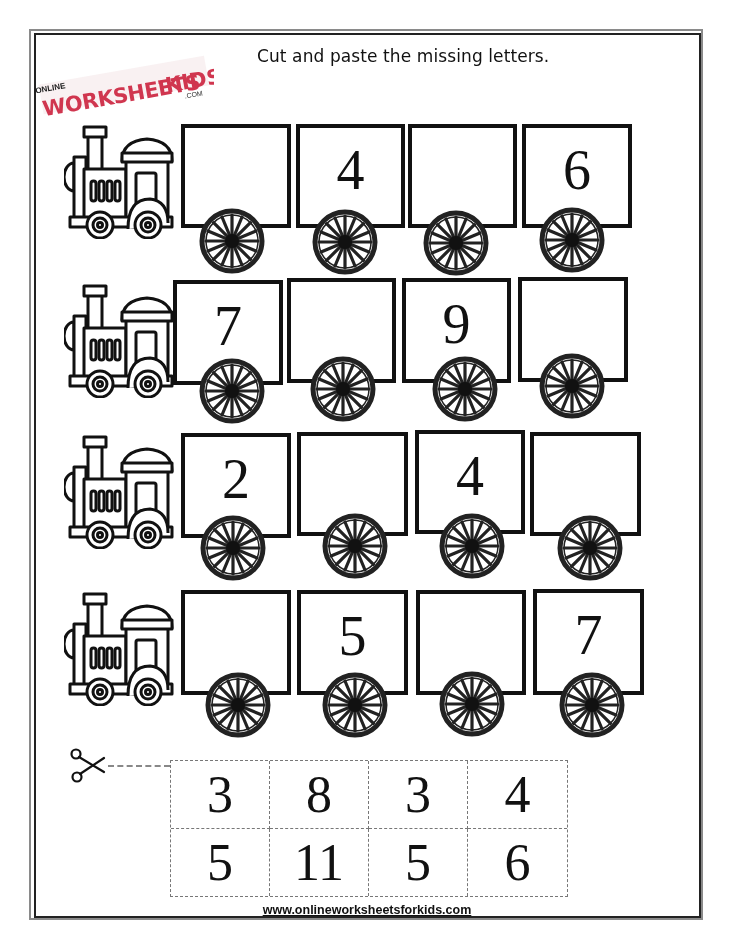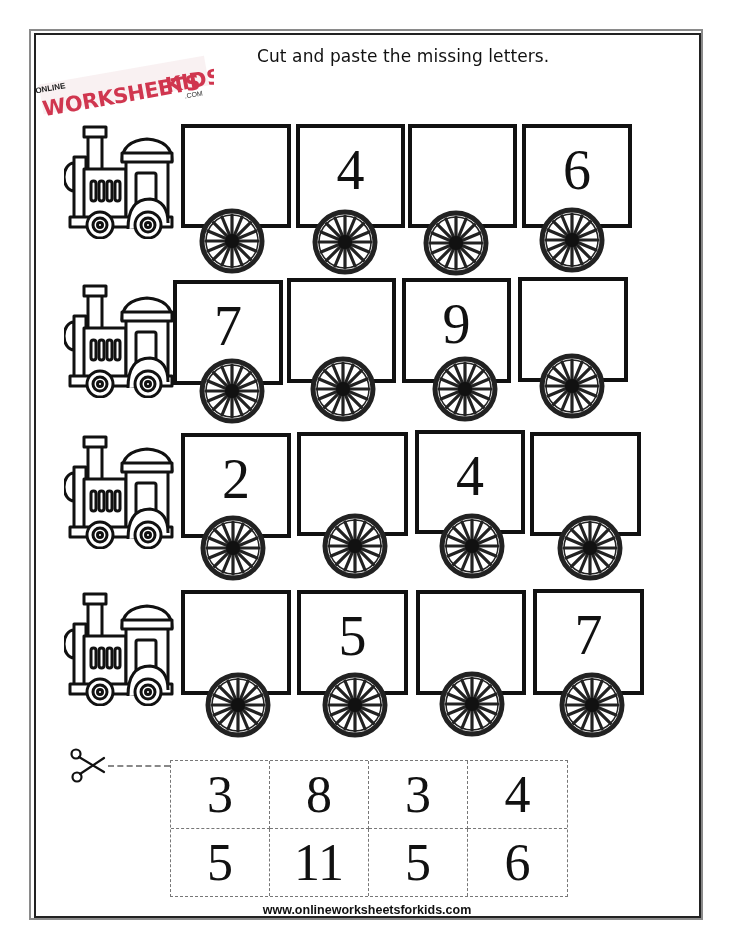--- a/index.html
+++ b/index.html
@@ -11,21 +11,21 @@
   .loco { position:absolute; width:112px; height:118px; }
   .wagon { position:absolute; border:4px solid #111; box-sizing:border-box; background:#fff; }
   .wagon .num { position:absolute; left:0; right:0; top:14px; text-align:center; font-family:"Liberation Serif", serif; font-size:56px; line-height:56px; color:#111; }
   .wheel { position:absolute; width:66px; height:66px; }
   .scissors { position:absolute; left:68px; top:746px; width:40px; height:40px; }
   .cutline { position:absolute; left:108px; top:765px; width:62px; border-top:2px dashed #888; }
   .cards { position:absolute; left:170px; top:760px; width:398px; height:137px; border:1px dashed #777; box-sizing:border-box; display:grid; grid-template-columns:repeat(4,1fr); grid-template-rows:repeat(2,1fr); }
   .card { border-right:1px dashed #777; border-bottom:1px dashed #777; display:flex; align-items:center; justify-content:center; font-family:"Liberation Serif", serif; font-size:52px; color:#111; }
   .card:nth-child(4n) { border-right:none; }
   .card:nth-child(n+5) { border-bottom:none; }
-  .footer { position:absolute; left:0; width:734px; top:903px; text-align:center; font-family:"Liberation Sans", sans-serif; font-weight:bold; font-size:12.5px; color:#111; padding-left:0; }
+  .footer { position:absolute; left:0; width:734px; top:903px; text-align:center; font-family:"Liberation Sans", sans-serif; font-weight:bold; font-size:12.5px; color:#111; padding-left:0;text-decoration:underline; }
   .footer span { position:relative; left:0; }
 </style>
 </head>
 <body>
 
 <svg width="0" height="0" style="position:absolute">
   <defs>
     <symbol id="loco" viewBox="0 0 112 118">
       <g fill="#fff" stroke="#111" stroke-width="3" stroke-linejoin="round">
 

